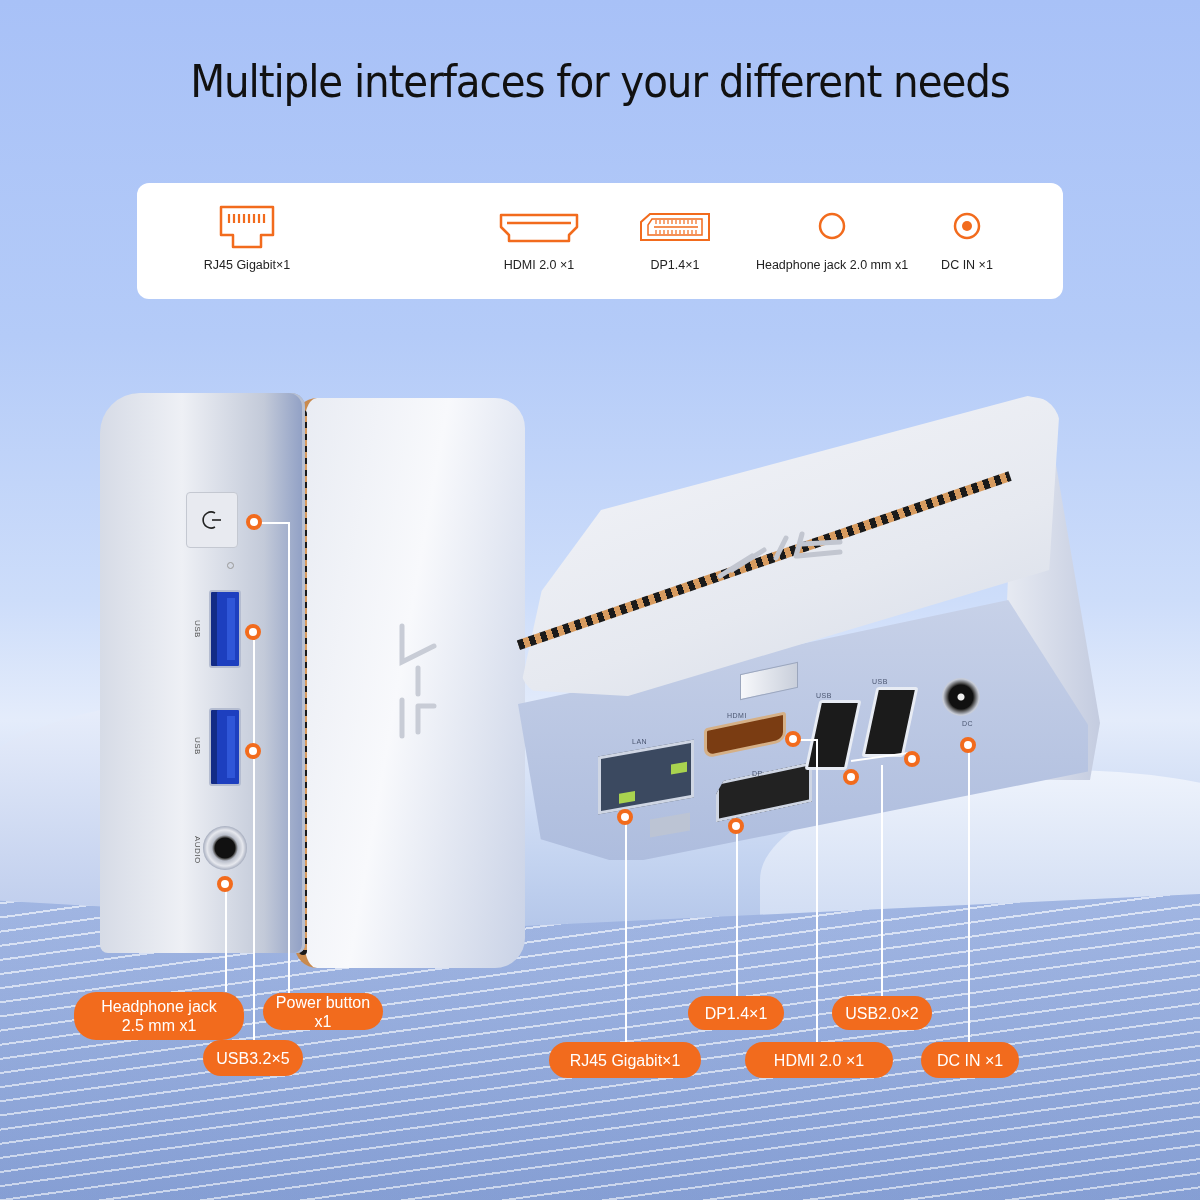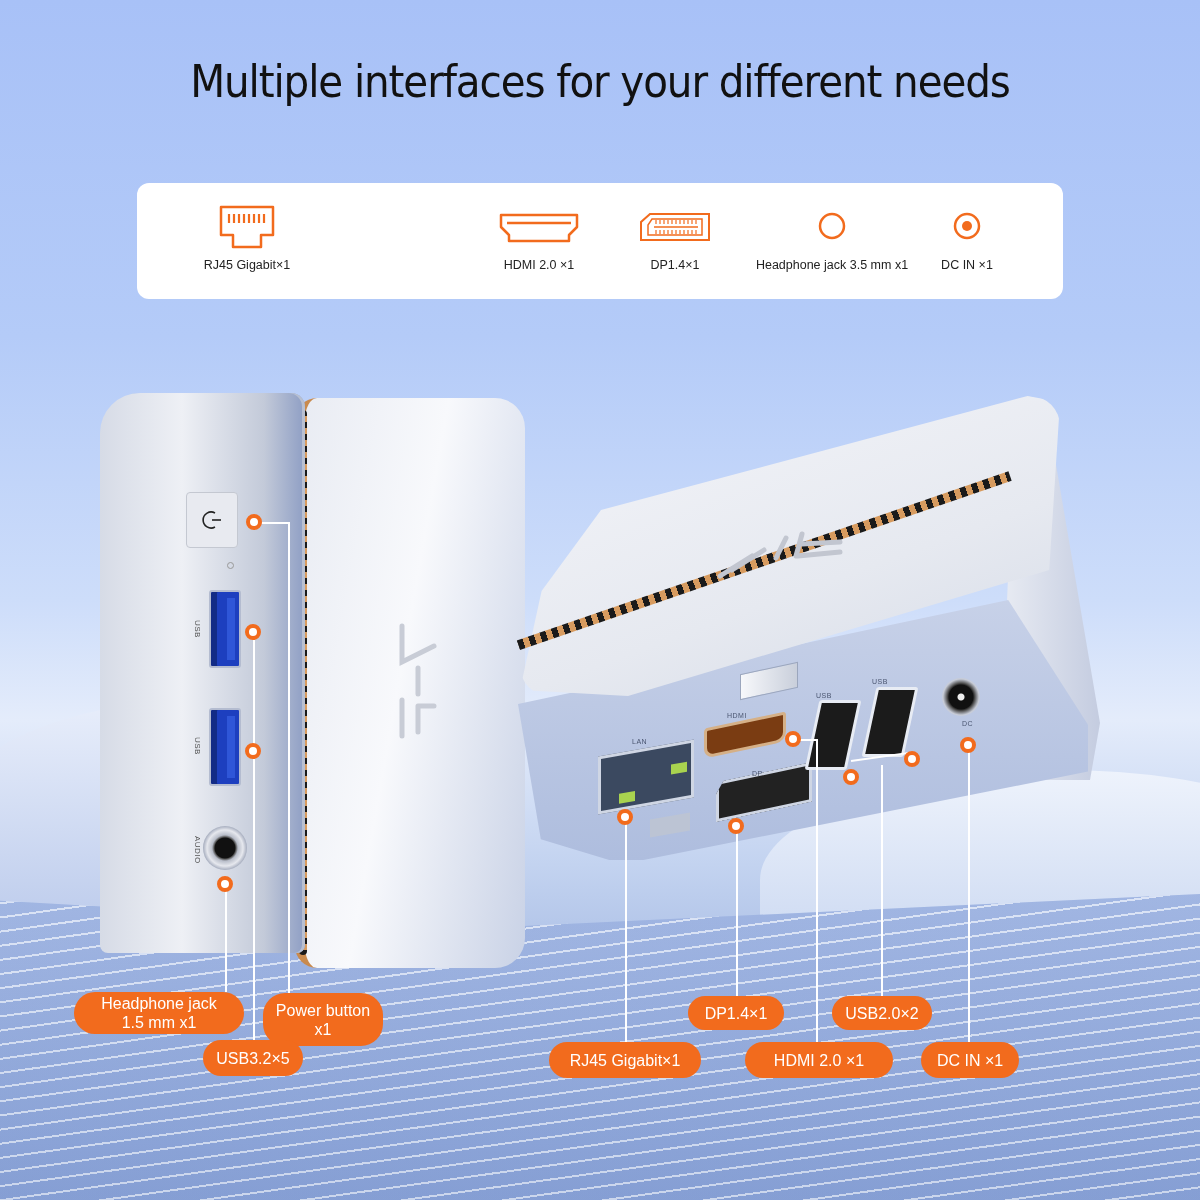--- a/index.html
+++ b/index.html
@@ -192,21 +192,21 @@
         </svg>
     </span>
     <span class="lbl">DP1.4×1</span>
   </div>
   <div class="iface-item" style="left:605px;width:180px;">
     <span class="ico" style="top:29px;">
       <svg width="28" height="28" viewBox="0 0 28 28">
           <circle cx="14" cy="14" r="12" fill="none" stroke="#f26b1d" stroke-width="2.5"></circle>
         </svg>
     </span>
-    <span class="lbl">Headphone jack 3.5 mm x1</span>
+    <span class="lbl">Headphone jack 2.0 mm x1</span>
   </div>
   <div class="iface-item" style="left:785px;width:90px;">
     <span class="ico" style="top:29px;">
       <svg width="28" height="28" viewBox="0 0 28 28">
           <circle cx="14" cy="14" r="12" fill="none" stroke="#f26b1d" stroke-width="2.5"></circle>
           <circle cx="14" cy="14" r="5" fill="#f26b1d"></circle>
         </svg>
     </span>
     <span class="lbl">DC IN ×1</span>
   </div>
@@ -284,25 +284,25 @@
 <div class="dot" style="left:253px;top:632px;"></div>
 <div class="dot" style="left:253px;top:751px;"></div>
 <div class="dot" style="left:225px;top:884px;"></div>
 <div class="dot" style="left:625px;top:817px;"></div>
 <div class="dot" style="left:736px;top:826px;"></div>
 <div class="dot" style="left:793px;top:739px;"></div>
 <div class="dot" style="left:851px;top:777px;"></div>
 <div class="dot" style="left:912px;top:759px;"></div>
 <div class="dot" style="left:968px;top:745px;"></div>
 
-<div class="pill two" style="left:74px;top:992px;width:170px;height:42px;">
+<div class="pill two" style="left:74px;top:992px;width:170px;height:48px;">
   <span>Headphone jack</span>
-  <span>1.5 mm x1</span>
+  <span>2.5 mm x1</span>
 </div>
-<div class="pill two" style="left:263px;top:993px;width:120px;height:53px;">
+<div class="pill two" style="left:263px;top:993px;width:120px;height:37px;">
   <span>Power button</span>
   <span>x1</span>
 </div>
 <div class="pill" style="left:203px;top:1040px;width:100px;height:36px;">USB3.2×5</div>
 <div class="pill" style="left:549px;top:1042px;width:152px;height:36px;">RJ45 Gigabit×1</div>
 <div class="pill" style="left:688px;top:996px;width:96px;height:34px;">DP1.4×1</div>
 <div class="pill" style="left:745px;top:1042px;width:148px;height:36px;">HDMI 2.0 ×1</div>
 <div class="pill" style="left:832px;top:996px;width:100px;height:34px;">USB2.0×2</div>
 <div class="pill" style="left:921px;top:1042px;width:98px;height:36px;">DC IN ×1</div>
 

